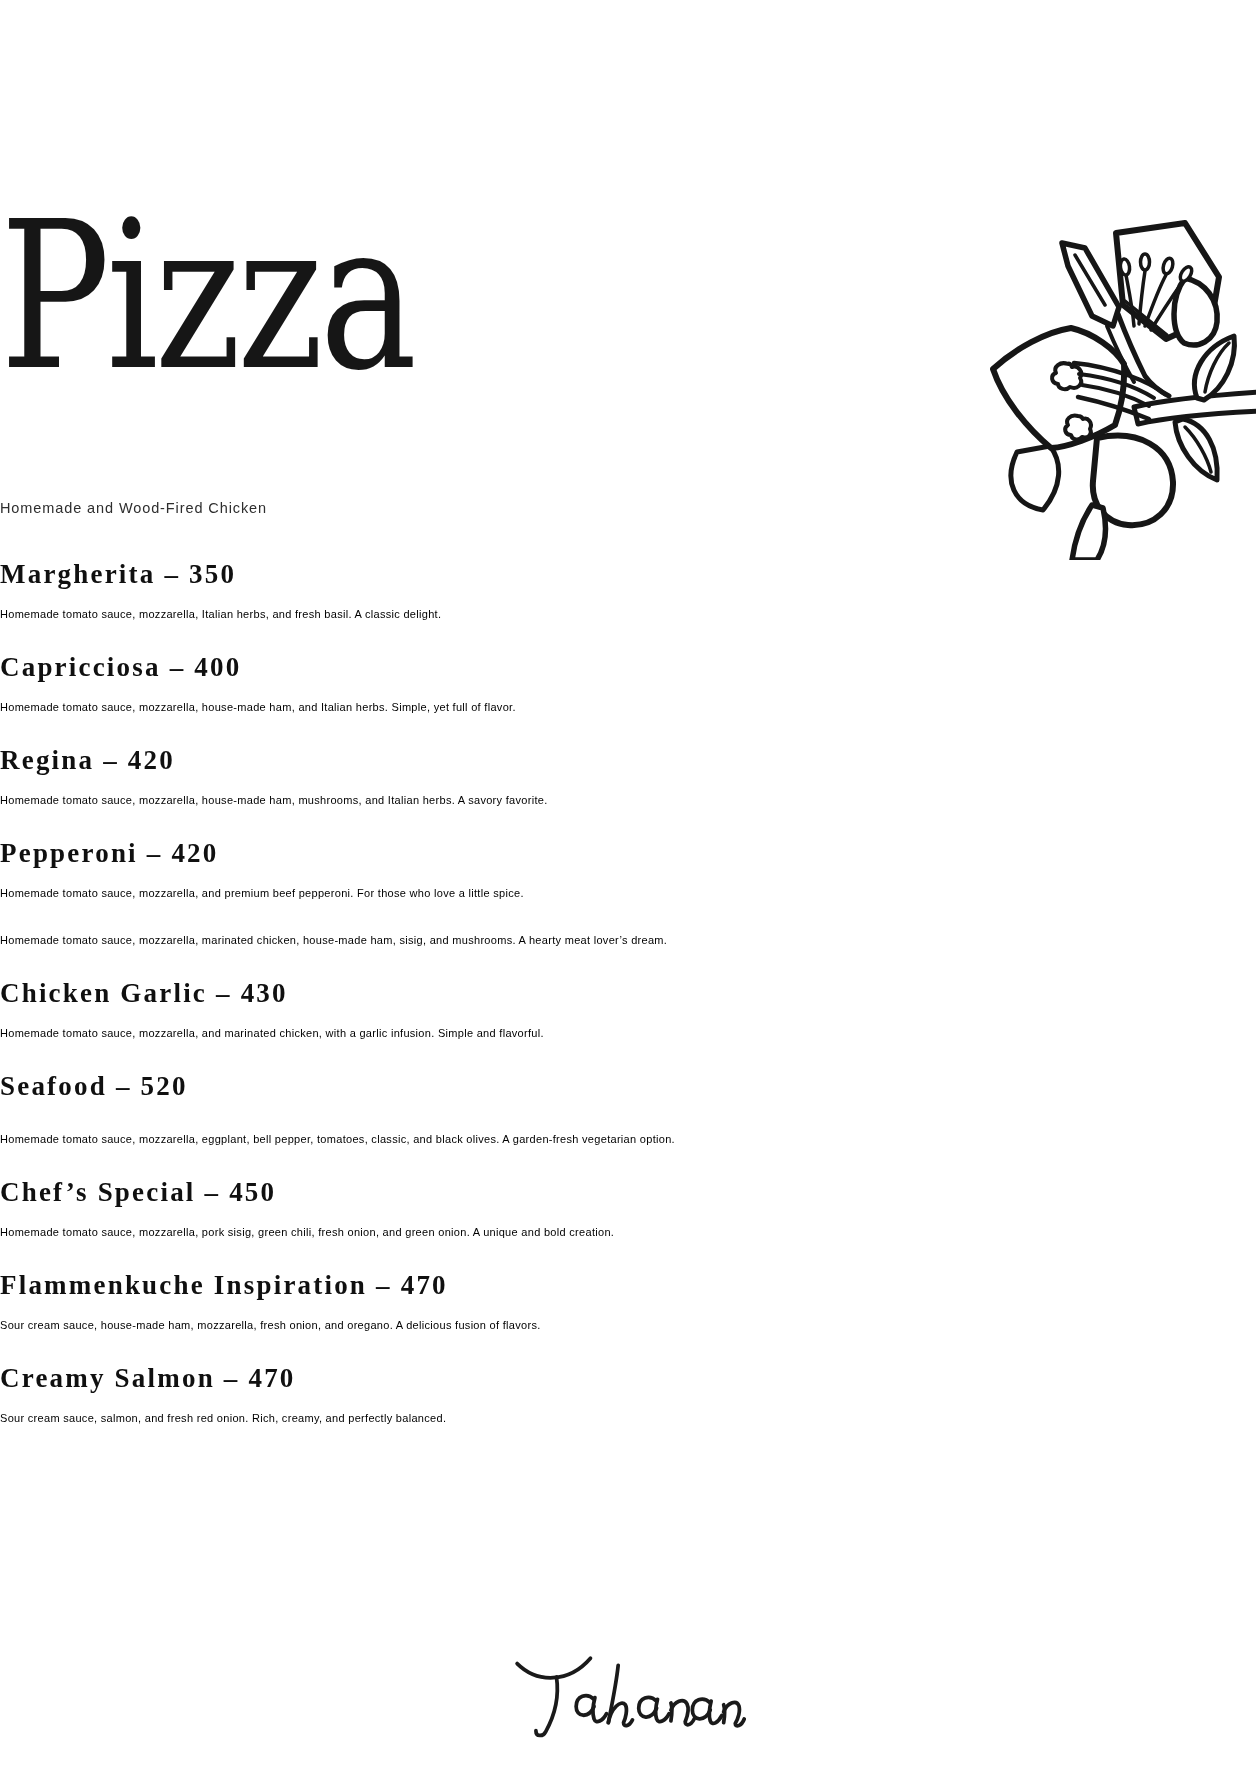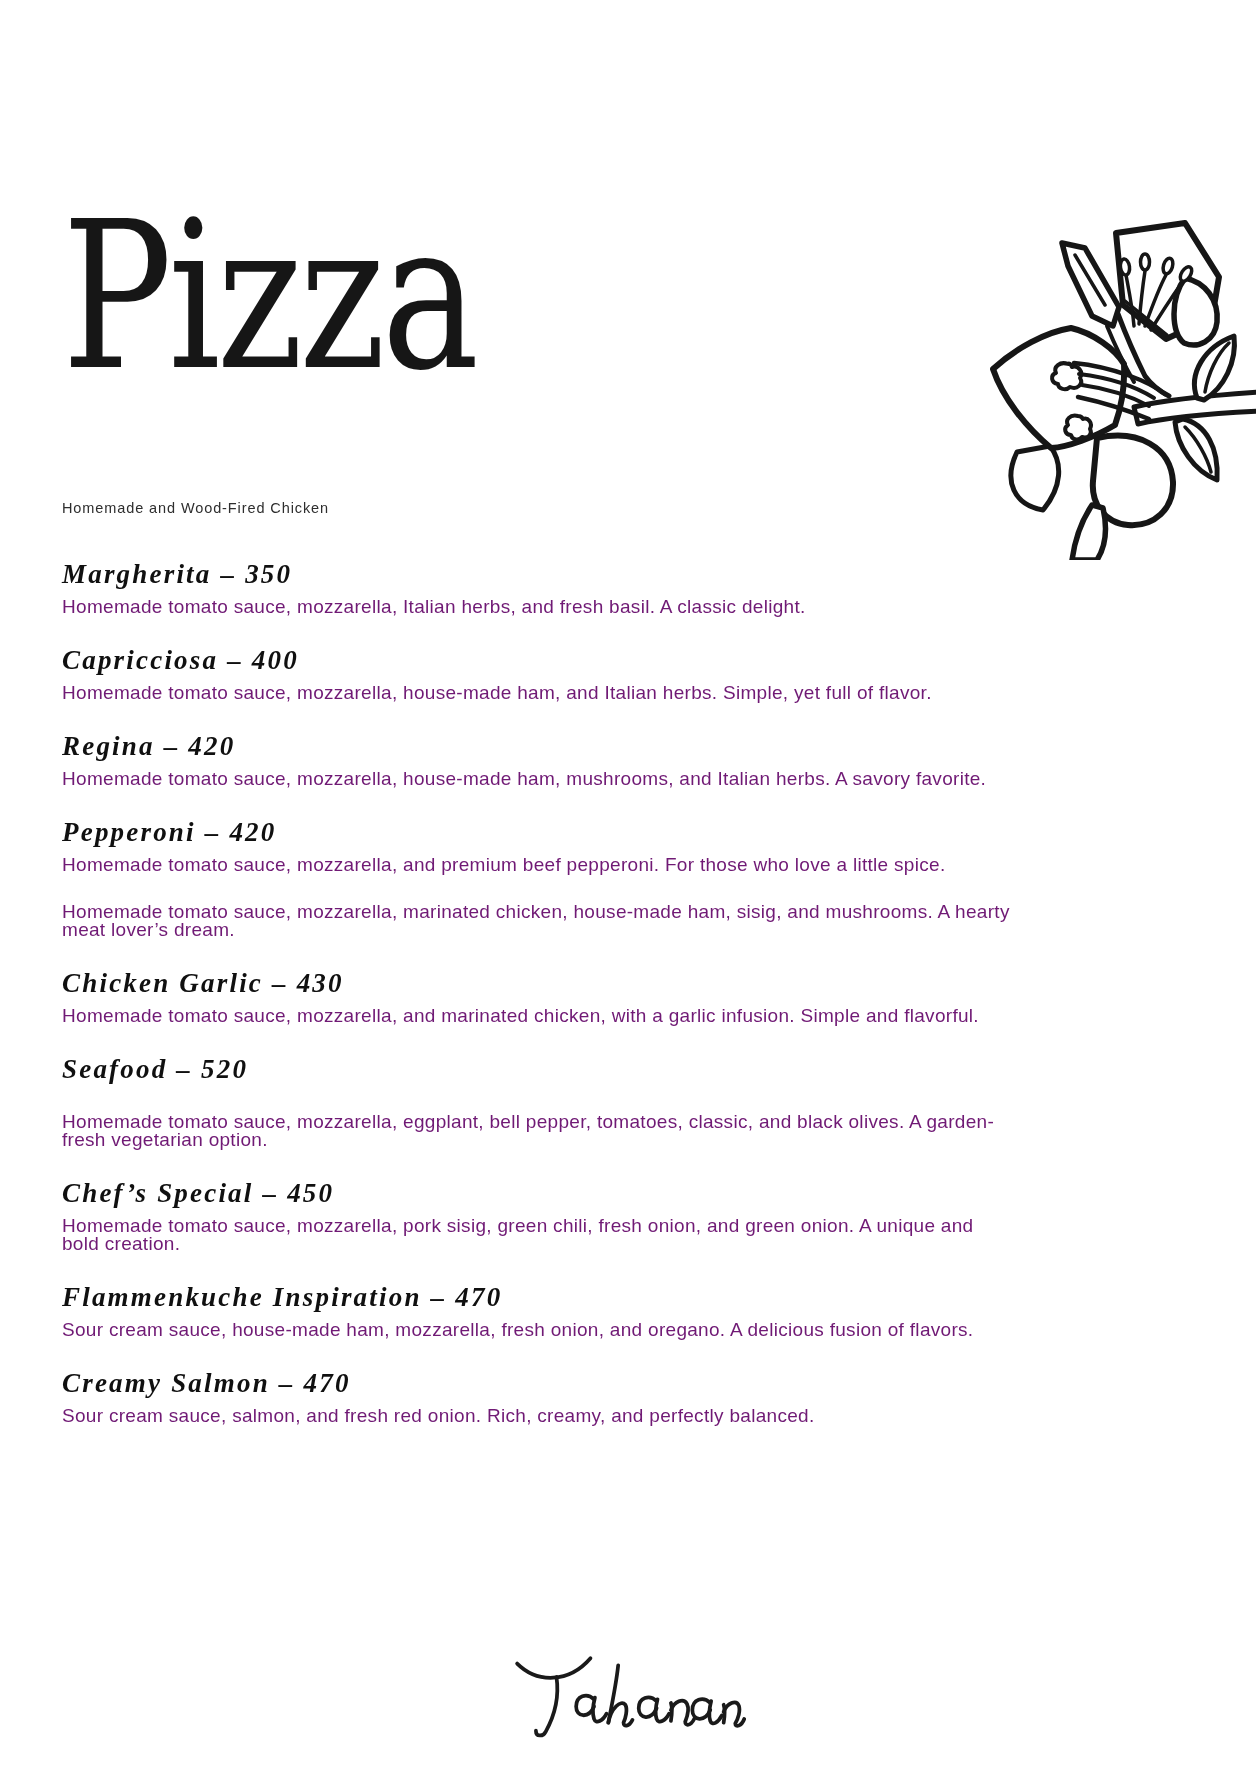--- a/index.html
+++ b/index.html
@@ -4,21 +4,21 @@
 <style>
   html,body { margin:0; padding:0; background:#ffffff; }
   .page {
     position:relative;
     width:1256px; height:1775px;
     background:#ffffff;
     overflow:hidden;
     font-family:"Liberation Sans", sans-serif;
     color:#1a1a1a;
   }
-  .content { padding-left:62px; padding-right:0; }
+  .content { padding-right:0; }
 
   .title {
     margin:194px 0 0 0;
     font-family:"DejaVu Serif", serif;
     font-weight:400;
     font-size:205px;
     line-height:1;
     letter-spacing:-5px;
     color:#161616;
     transform:scaleX(0.8);
@@ -39,29 +39,28 @@
   .menu-item { margin-bottom:29px; }
   .item-heading {
     margin:0;
     font-family:"Liberation Serif", serif;
     font-weight:700;
     font-size:27px;
     line-height:30px;
     letter-spacing:2.2px;
     color:#101010;
     white-space:nowrap;
-    font-style:italic;
   }
   .item-desc {
-    margin-top:9px;
+    margin-top:16px;
     max-width:950px;
-    font-size:19px;
+    font-size:11px;
     line-height:18px;
     letter-spacing:0.3px;
-    color:#701a75;
+    color:#000000;
   }
 
   .flower {
     position:absolute;
     top:186px; right:-4px;
     width:394px; height:374px;
   }
 
   .signature {
     position:absolute;

